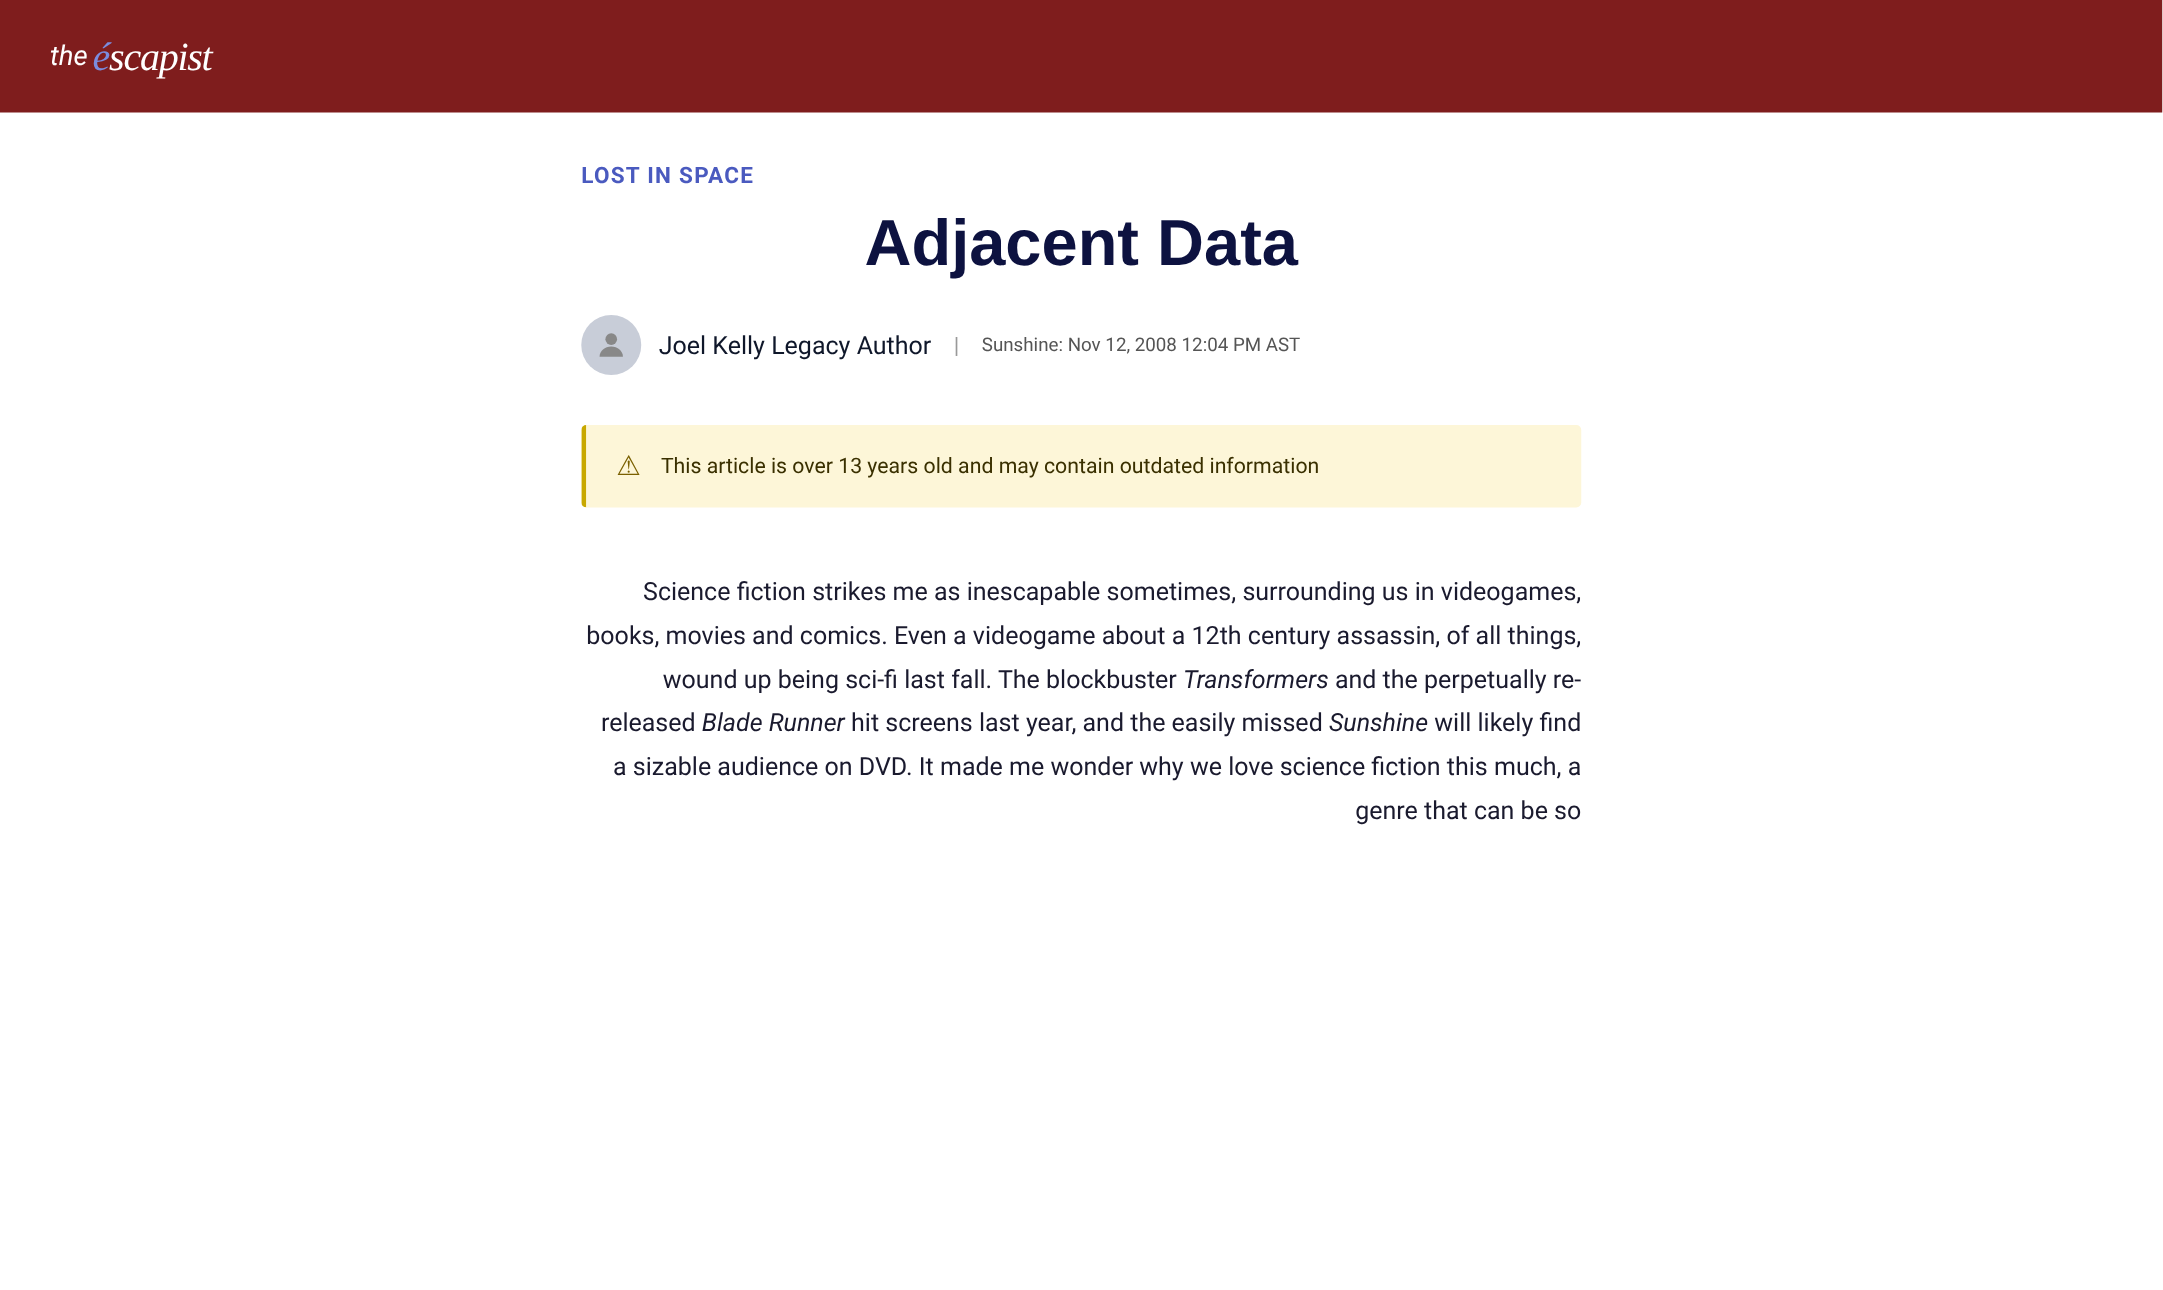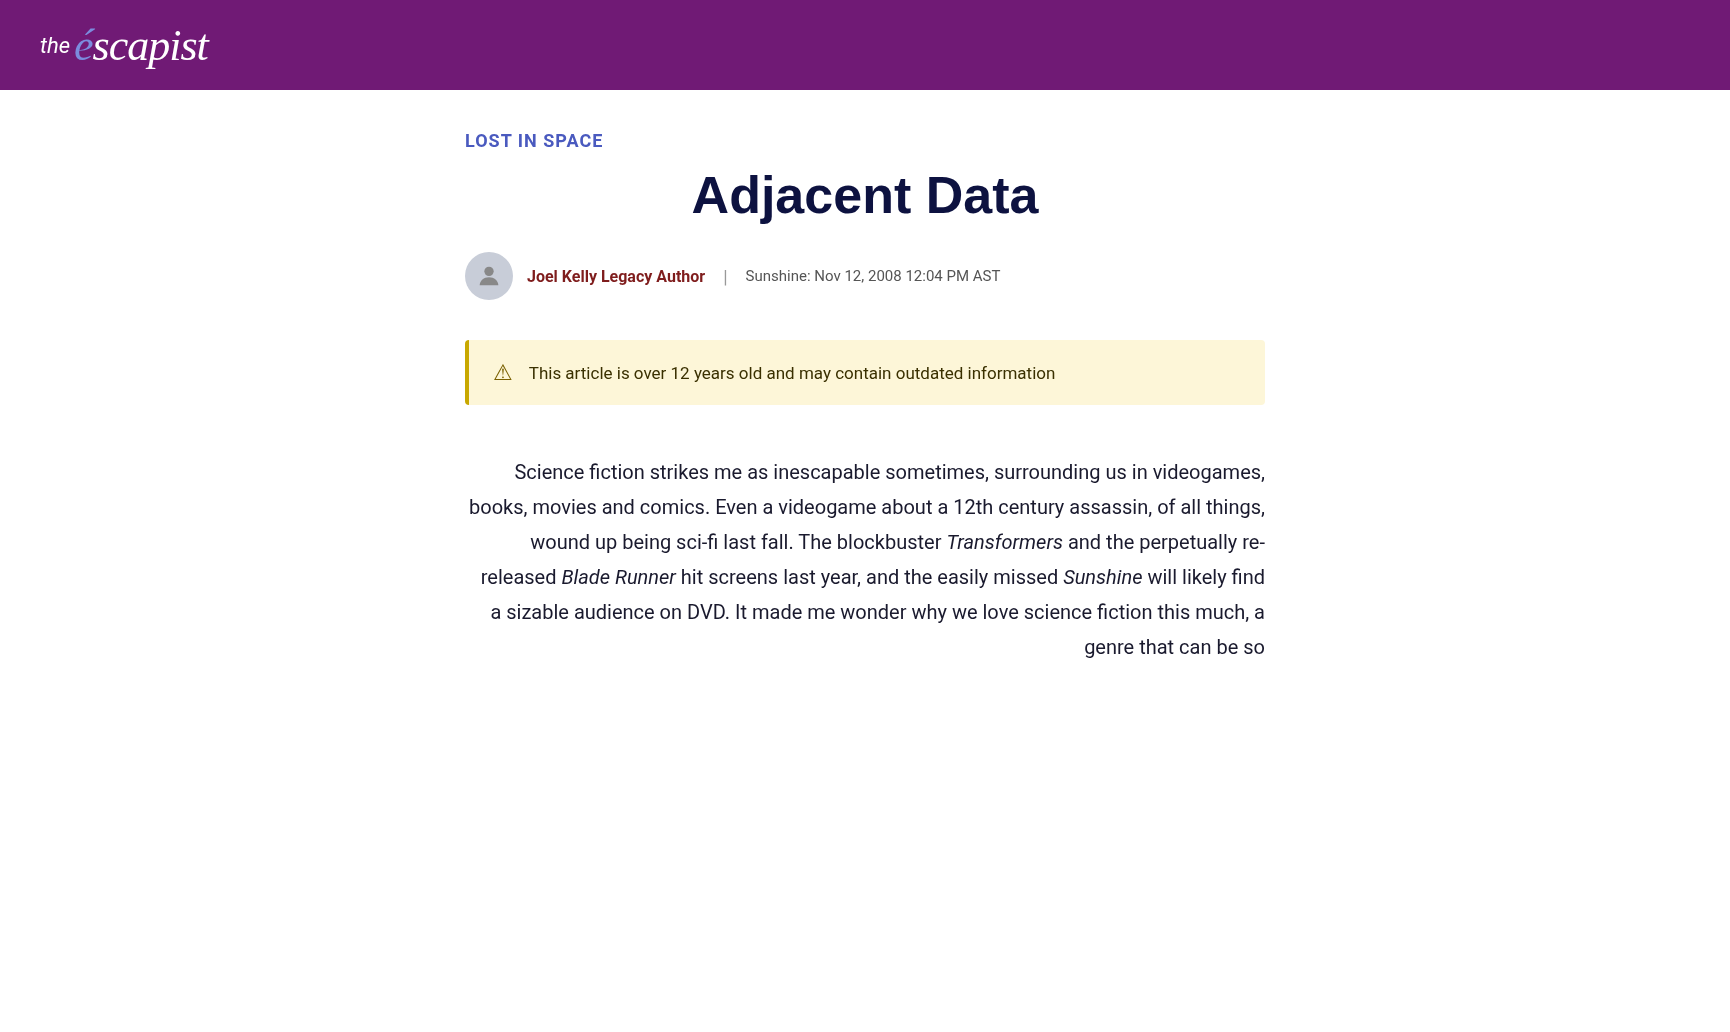--- a/index.html
+++ b/index.html
@@ -9,21 +9,21 @@
     }
 
     body {
       font-family: -apple-system, BlinkMacSystemFont, 'Segoe UI', Roboto, sans-serif;
       background: #ffffff;
       color: #1a1a2e;
     }
 
     
     header {
-      background-color: #701a75;
+      background-color: #7f1d1d;
       padding: 0 40px;
       height: 90px;
       display: flex;
       align-items: center;
       gap: 60px;
     }
 
     .logo-container {
       display: flex;
       align-items: center;
@@ -33,21 +33,21 @@
 
     .logo-the {
       font-size: 22px;
       color: #ffffff;
       font-style: italic;
       font-weight: 400;
       margin-right: 4px;
     }
 
     .logo-escapist {
-      font-size: 44px;
+      font-size: 32px;
       color: #ffffff;
       font-family: 'Georgia', serif;
       font-style: italic;
       font-weight: 400;
       letter-spacing: -1px;
     }
 
     .logo-escapist .logo-e-curl {
       color: #7b8cde;
       font-style: italic;
@@ -114,23 +114,23 @@
       overflow: hidden;
     }
 
     .avatar-icon {
       width: 28px;
       height: 28px;
       color: #888;
     }
 
     .author-name {
-      font-size: 16px;
-      font-weight: 700;
-      color: #7f1d1d;
+      font-size: 20px;
+      font-weight: 400;
+      color: #0f172a;
       text-decoration: none;
     }
 
     .author-divider {
       color: #999;
       font-size: 18px;
       margin: 0 4px;
     }
 
     .published-date {
@@ -205,21 +205,21 @@
       <a href="#" class="author-name">Joel Kelly Legacy Author</a>
       <span class="author-divider">|</span>
       <span class="published-date">
         <span>Sunshine:</span>
         <span>Nov 12, 2008 12:04 PM AST</span>
       </span>
     </div>
 
     <div class="warning-box">
       <span class="warning-icon">⚠</span>
-      <span class="warning-text">This article is over 12 years old and may contain outdated information</span>
+      <span class="warning-text">This article is over 13 years old and may contain outdated information</span>
     </div>
 
     <div class="article-body">
       <p>
         Science fiction strikes me as inescapable sometimes, surrounding us in videogames, books, movies and comics. Even a videogame about a 12th century assassin, of all things, wound up being sci-fi last fall. The blockbuster <em>Transformers</em> and the perpetually re-released <em>Blade Runner</em> hit screens last year, and the easily missed <em>Sunshine</em> will likely find a sizable audience on DVD. It made me wonder why we love science fiction this much, a genre that can be so
       </p>
     </div>
 
   </div>
 </main>

